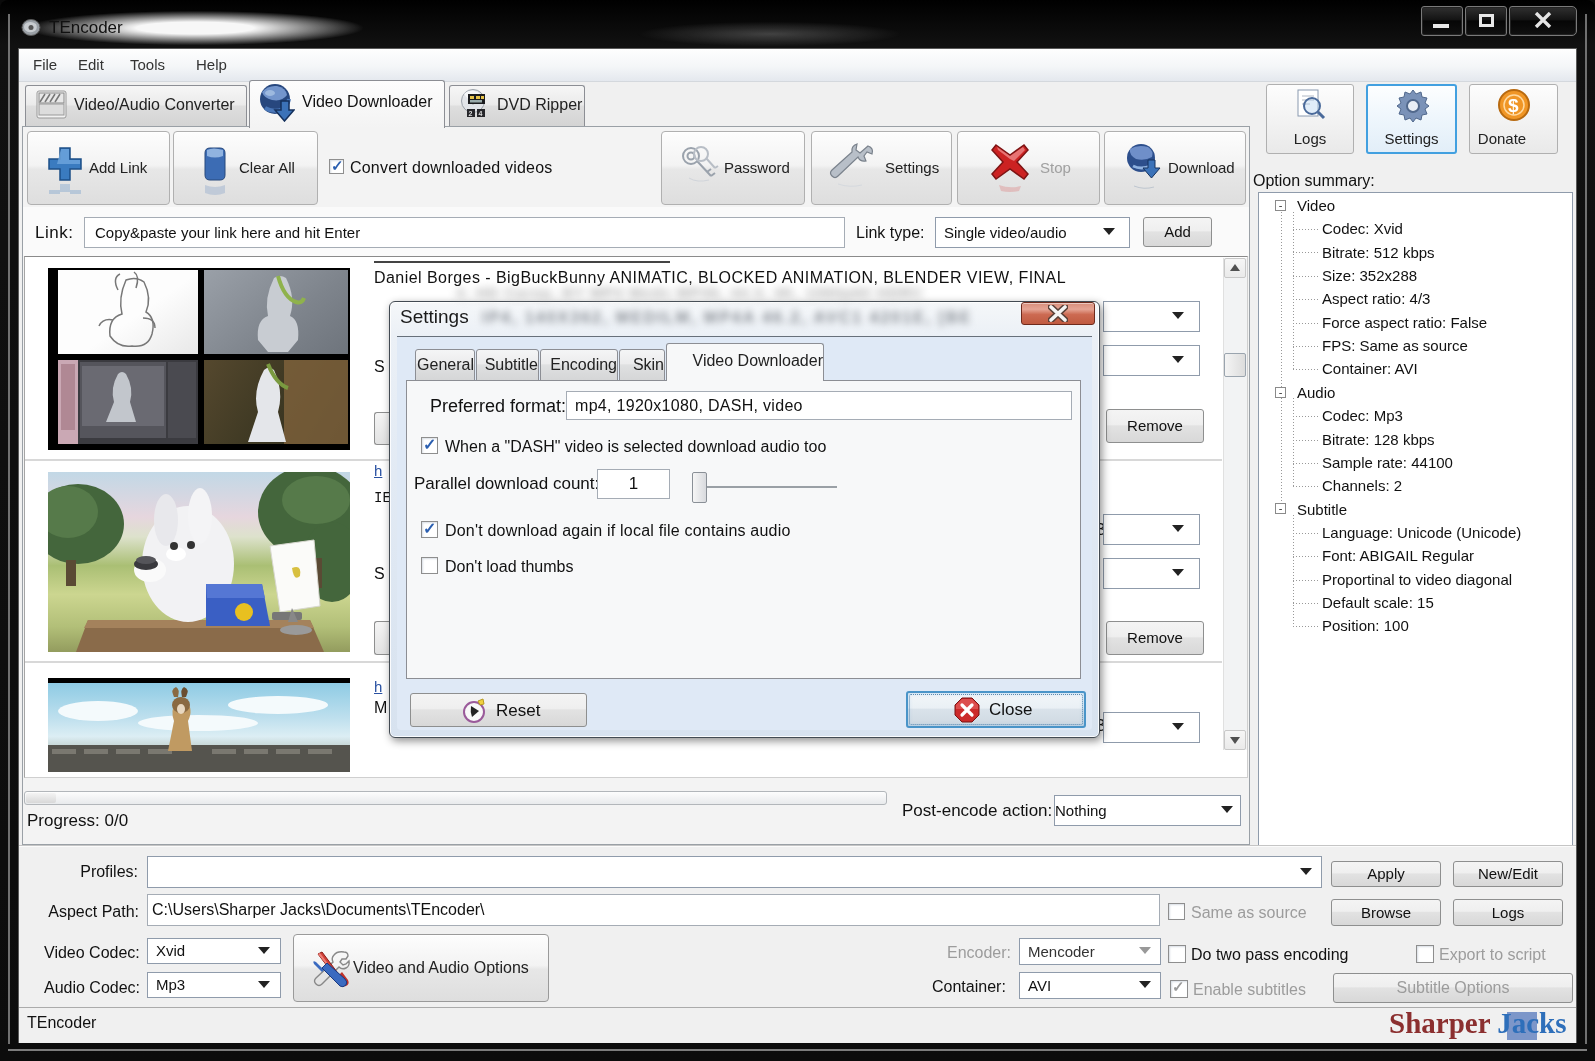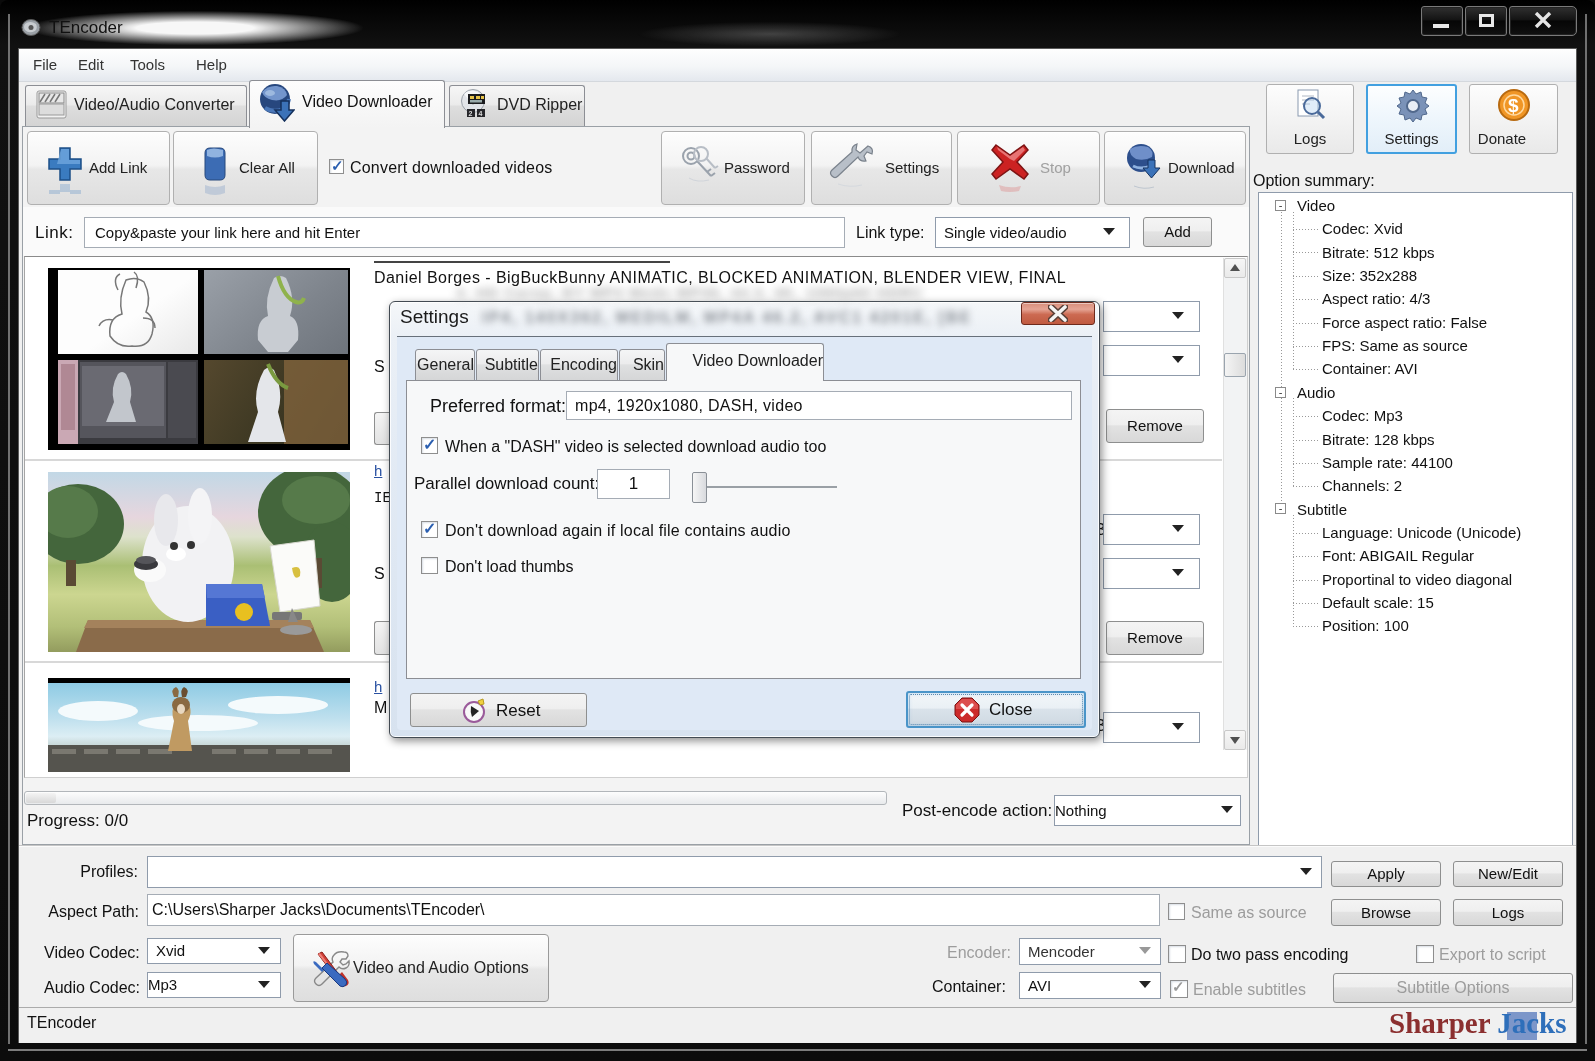--- a/index.html
+++ b/index.html
@@ -387,21 +387,21 @@
 <div class="lbl" style="left:44px;top:903px;width:95px;text-align:right">Aspect Path:</div>
 <div class="txt" style="left:147px;top:894px;width:1013px;height:32px;line-height:30px;padding-left:4px;font-size:16px">C:\Users\Sharper Jacks\Documents\TEncoder\</div>
 <div class="cb" style="left:1168px;top:903px;width:17px;height:17px"></div>
 <div class="glbl" style="left:1191px;top:904px">Same as source</div>
 <div class="btn" style="left:1331px;top:899px;width:110px;height:27px;line-height:25px">Browse</div>
 <div class="btn" style="left:1453px;top:899px;width:110px;height:27px;line-height:25px">Logs</div>
 <div class="lbl" style="left:44px;top:944px;width:95px;text-align:right">Video Codec:</div>
 <div class="combo" style="left:147px;top:938px;width:134px;height:26px;line-height:24px;padding-left:8px">Xvid</div>
 <div class="arr" style="left:258px;top:947px"></div>
 <div class="lbl" style="left:44px;top:979px;width:95px;text-align:right">Audio Codec:</div>
-<div class="combo" style="left:147px;top:972px;width:134px;height:26px;line-height:24px;">Mp3</div>
+<div class="combo" style="left:147px;top:972px;width:134px;height:26px;line-height:24px;padding-left:8px">Mp3</div>
 <div class="arr" style="left:258px;top:981px"></div>
 <div class="tbtn" style="left:293px;top:934px;width:256px;height:68px;border-color:#9a9a9a"></div>
 <svg class="abs" style="left:310px;top:948px" width="42" height="42" viewBox="0 0 42 42">
     <path d="M34 4 q4 0 4 4 l-2 3 -4 0 -2 3 3 3 3 -1 3 -3 q1 5 -3 7 q-4 2 -7 -1 L12 36 q-3 3 -6 0 t0 -6 L23 14 q-2 -4 1 -7 q3 -4 10 -3z" fill="none" stroke="#888" stroke-width="1.4"></path>
     <path d="M8 6 l4 -2 18 24 -3 3 z" fill="#d04038" stroke="#8a1a14"></path>
     <path d="M8 6 l2 -1 18 24 -1 1z" fill="#f08078"></path>
     <path d="M28 28 l4 -4 6 8 q2 4 -2 6 q-3 1 -5 -2z" fill="#c03028"></path>
     <path d="M6 14 l8 8 -2 2 -8 -8 q-2 -4 2 -2z" fill="#3a6ac0"></path>
     <path d="M12 20 L30 38 q3 2 6 -1 q2 -3 -1 -6 L17 15z" fill="#3a6ac0" stroke="#1a3a80"></path>
   </svg>

